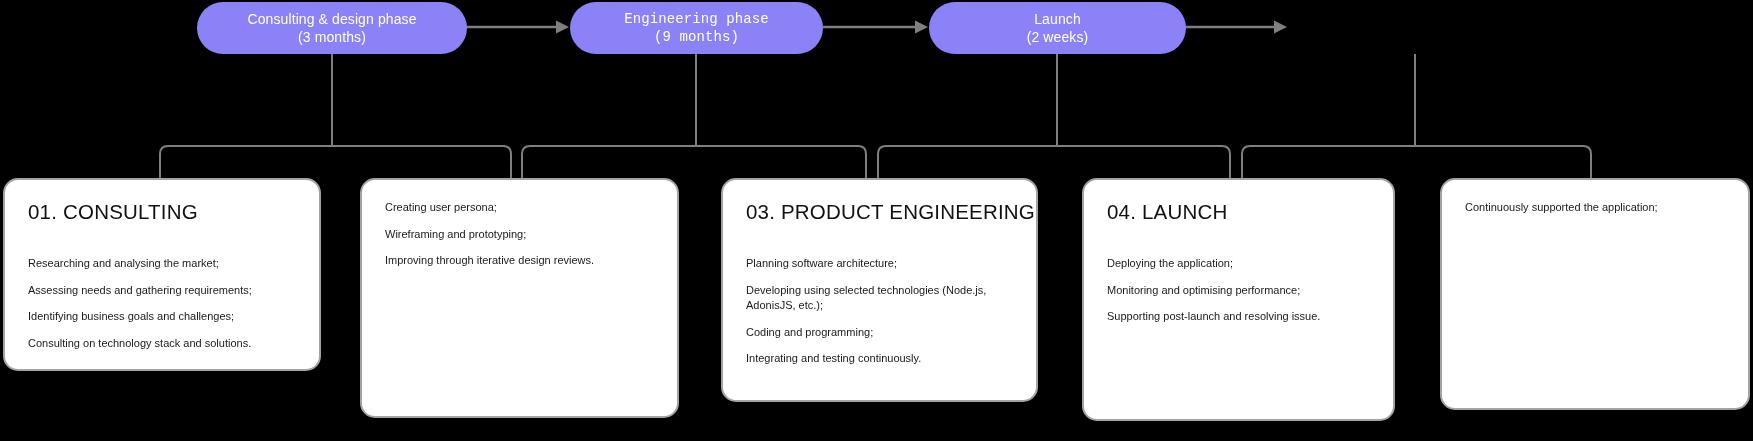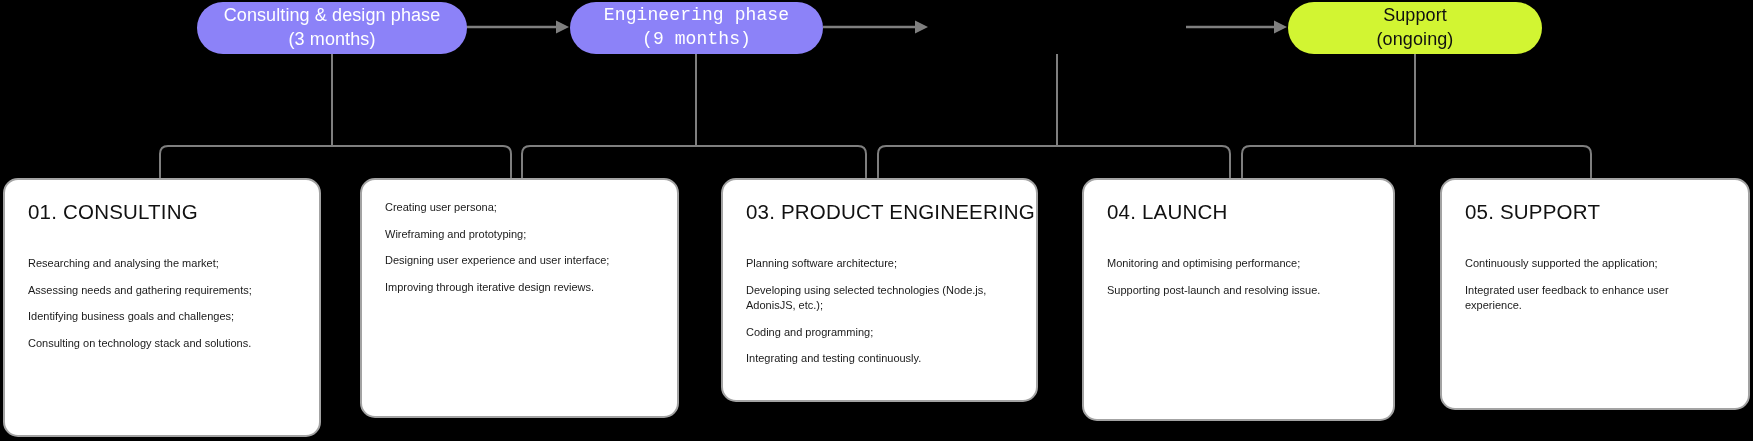--- a/index.html
+++ b/index.html
@@ -21,21 +21,21 @@
   .pill {
     position: absolute;
     top: 2px;
     height: 52px;
     border-radius: 28px;
     display: flex;
     flex-direction: column;
     align-items: center;
     justify-content: center;
     text-align: center;
-    font-size: 18px;
+    font-size: 14px;
     line-height: 1.32;
     letter-spacing: 0.1px;
   }
   .pill--purple { background: #8c82f8; color: #ffffff; }
   .pill--lime   { background: #d2f532; color: #101010; }
   .pill-1 { left: 197px;  width: 270px; }
   .pill-2 { left: 570px;  width: 253px; font-family: Liberation Mono, monospace; }
   .pill-3 { left: 929px;  width: 257px; }
   .pill-4 { left: 1288px; width: 254px; }
 
@@ -53,21 +53,21 @@
     position: absolute;
     top: 178px;
     background: #ffffff;
     border: 2px solid #a3a3a3;
     border-radius: 15px;
     box-sizing: border-box;
     padding: 20px 23px;
     color: #151515;
     box-shadow: 0 4px 8px rgba(0,0,0,0.55);
   }
-  .card-1 { left: 3px;    width: 318px; height: 259px; }
+  .card-1 { left: 3px;    width: 318px; height: 193px; }
   .card-2 { left: 360px;  width: 319px; height: 240px; }
   .card-3 { left: 721px;  width: 317px; height: 224px; }
   .card-4 { left: 1082px; width: 313px; height: 243px; }
   .card-5 { left: 1440px; width: 310px; height: 232px; }
   .card h2 {
     margin: 0 0 32px 0;
     font-size: 20.5px;
     font-weight: 500;
     letter-spacing: 0.2px;
     color: #111111;
@@ -117,53 +117,51 @@
   </svg>
 
   <div class="pill pill--purple pill-1">
     <span>Consulting &amp; design phase</span>
     <span>(3 months)</span>
   </div>
   <div class="pill pill--purple pill-2">
     <span>Engineering phase</span>
     <span>(9 months)</span>
   </div>
-  <div class="pill pill--lime pill-4">
-    <span>Support</span>
-    <span>(ongoing)</span>
+  <div class="pill pill--purple pill-3">
+    <span>Launch</span>
+    <span>(2 weeks)</span>
   </div>
 
   <div class="card card-1">
     <h2>01. CONSULTING</h2>
     <p>Researching and analysing the market;</p>
     <p>Assessing needs and gathering requirements;</p>
     <p>Identifying business goals and challenges;</p>
     <p>Consulting on technology stack and solutions.</p>
   </div>
 
   <div class="card card-2">
     <p>Creating user persona;</p>
     <p>Wireframing and prototyping;</p>
-    <p>Designing user experience and user interface;</p>
     <p>Improving through iterative design reviews.</p>
   </div>
 
   <div class="card card-3">
     <h2>03. PRODUCT ENGINEERING</h2>
     <p>Planning software architecture;</p>
     <p>Developing using selected technologies (Node.js, AdonisJS, etc.);</p>
     <p>Coding and programming;</p>
     <p>Integrating and testing continuously.</p>
   </div>
 
   <div class="card card-4">
     <h2>04. LAUNCH</h2>
+    <p>Deploying the application;</p>
     <p>Monitoring and optimising performance;</p>
     <p>Supporting post-launch and resolving issue.</p>
   </div>
 
   <div class="card card-5">
-    <h2>05. SUPPORT</h2>
     <p>Continuously supported the application;</p>
-    <p>Integrated user feedback to enhance user experience.</p>
   </div>
 
 </div>
 
 </body></html>

